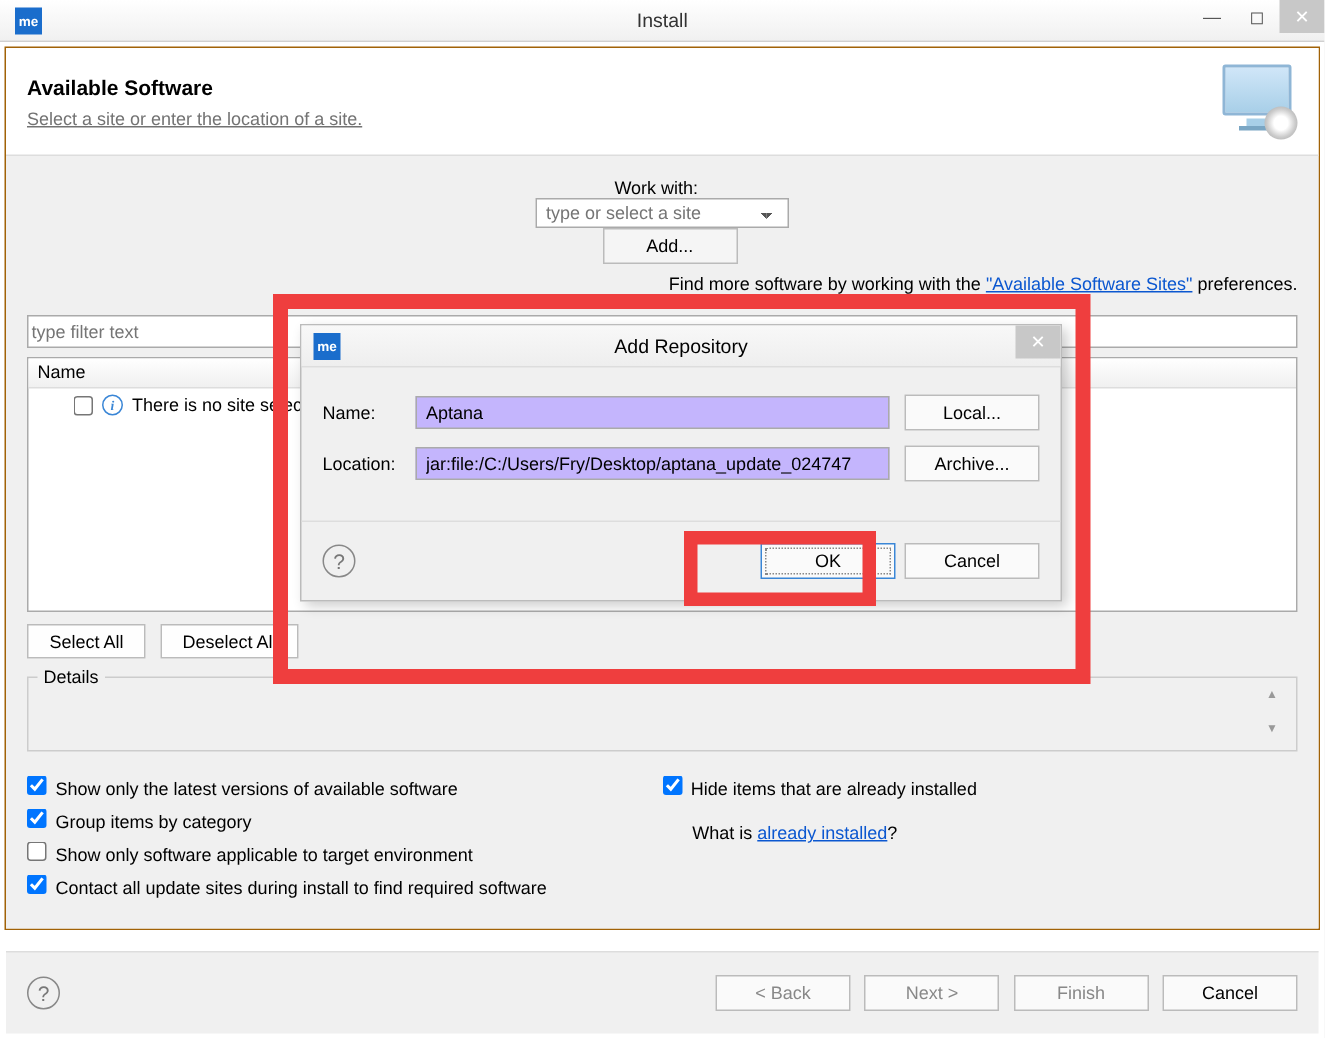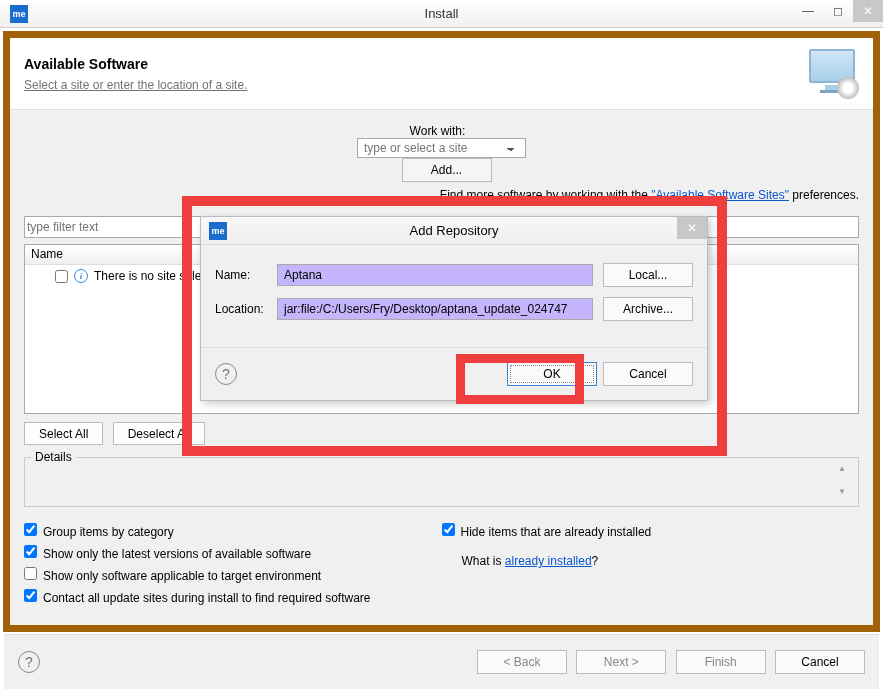--- a/index.html
+++ b/index.html
@@ -45,21 +45,21 @@
   width: 30px; height: 22px;
   display: flex; align-items: center; justify-content: center;
   font-size: 12px;
   color: #555;
 }
 .titlebar .win-btn.close {
   background: #c8c8c8;
   color: #fff;
 }
 .content {
-  border: 7px solid #a16207;
+  border: 1px solid #a16207;
   margin: 3px;
 }
 .header {
   background: #fff;
   border-bottom: 1px solid #ddd;
   padding: 10px 14px;
   display: flex;
   justify-content: space-between;
   align-items: center;
   height: 72px;
@@ -423,22 +423,22 @@
       <div class="details-icon">
         <div class="tri">▲</div>
         <div style="height:14px"></div>
         <div class="tri">▼</div>
       </div>
     </div>
 
     
     <div class="checks-row">
       <div class="checks-col">
+        <label><input type="checkbox" checked="" style=""><span>Show only the latest versions of available software</span></label>
         <label><input type="checkbox" checked="" style=""><span>Group items by category</span></label>
-        <label><input type="checkbox" checked="" style=""><span>Show only the latest versions of available software</span></label>
         <label><input type="checkbox" style=""><span>Show only software applicable to target environment</span></label>
         <label><input type="checkbox" checked="" style=""><span>Contact all update sites during install to find required software</span></label>
       </div>
       <div class="checks-col">
         <label><input type="checkbox" checked="" style=""><span>Hide items that are already installed</span></label>
         <div style="margin-left:20px;margin-top:15px">
           <span>What is </span><a href="#">already installed</a><span>?</span>
         </div>
       </div>
     </div>

